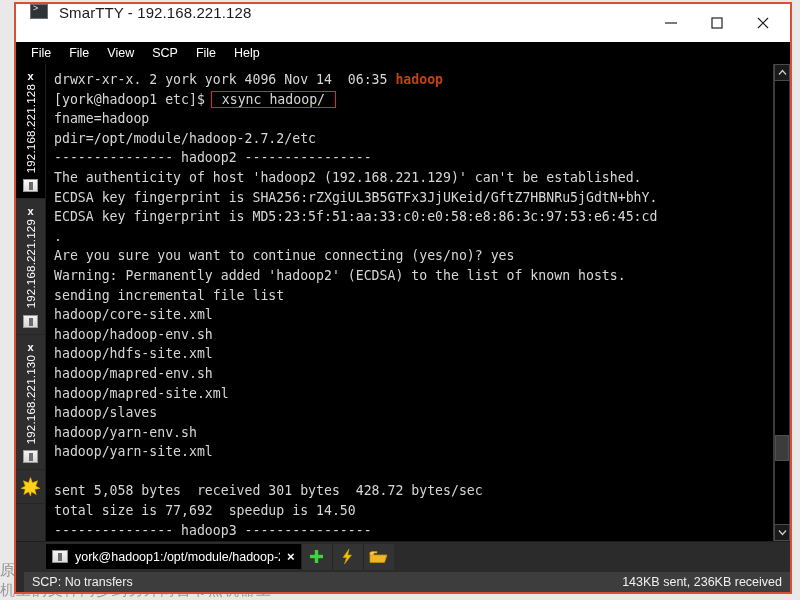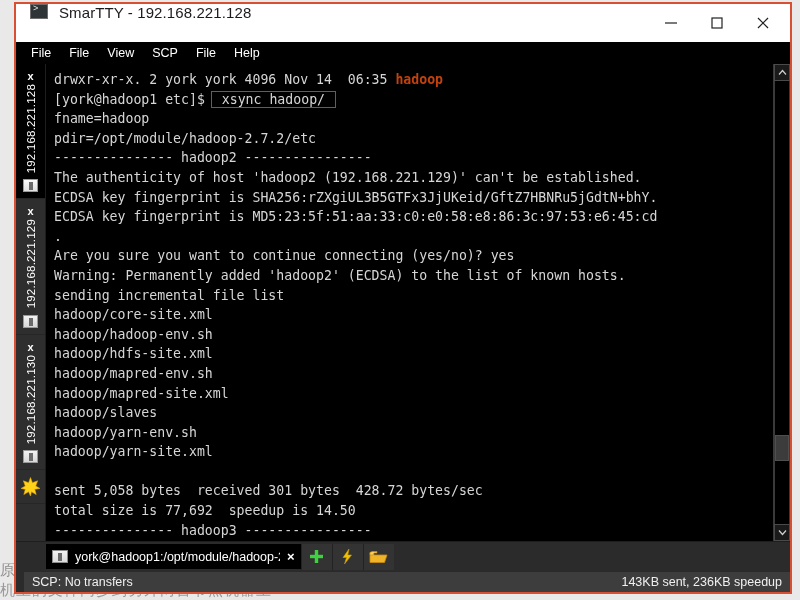--- a/index.html
+++ b/index.html
@@ -374,18 +374,18 @@
       <div class="tool-btn">
         <svg width="19" height="16" viewBox="0 0 19 16">
           <path d="M1 3.5 L1 13.5 L15.5 13.5 L18 6 L5 6 L4 3.5 Z" fill="#f0b429" stroke="#c98a0d" stroke-width="0.8"></path>
           <path d="M1 3.5 L1 6 L4 6 L5 4 L8 4 L8 2.5 L3 2.5 Z" fill="#f7d167" stroke="#c98a0d" stroke-width="0.6"></path>
         </svg>
       </div>
     </div>
 
     <div class="statusbar">
       <div class="status-left">SCP: No transfers</div>
-      <div class="status-right">143KB sent, 236KB speedup</div>
+      <div class="status-right">143KB sent, 236KB received</div>
     </div>
 
   </div>
 
 </div>
 
 </body></html>

